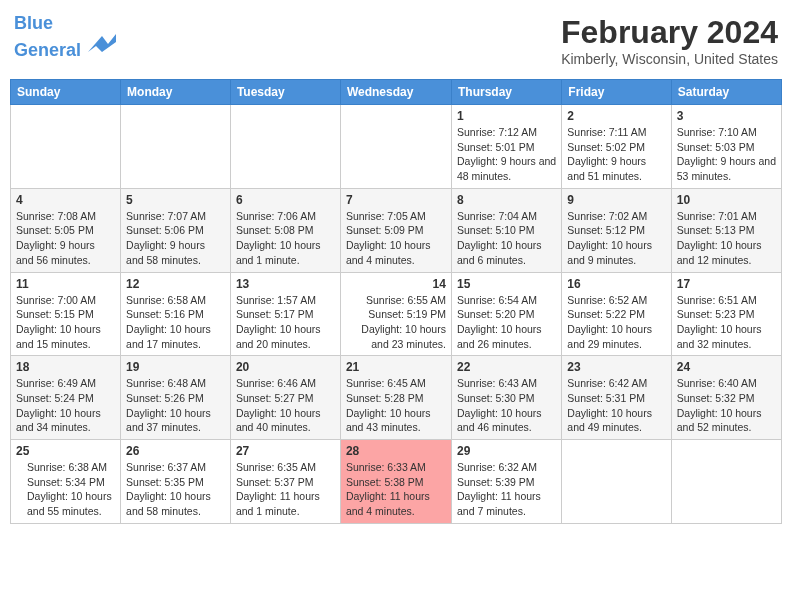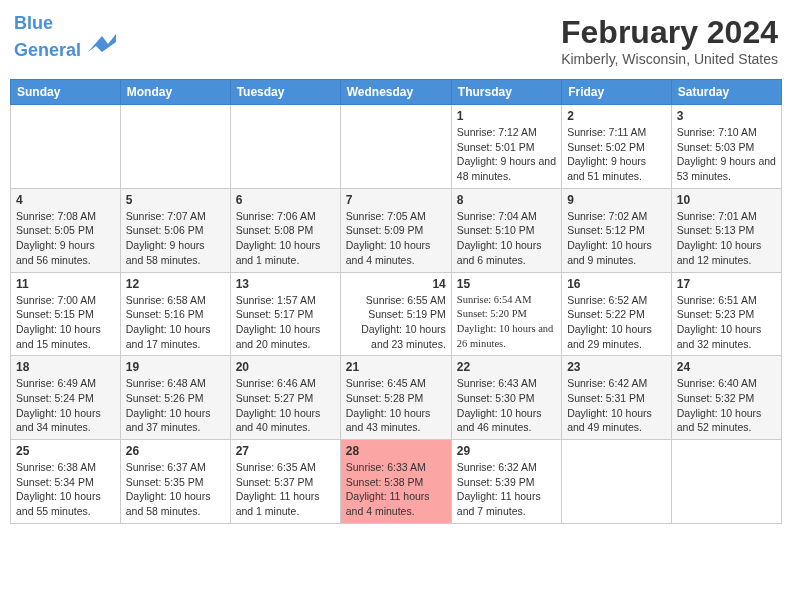--- a/index.html
+++ b/index.html
@@ -215,21 +215,21 @@
 Daylight: 10 hours and 20 minutes.</div>
         </td>
         <td style="background: rgb(255, 255, 255); text-align: right;">
           <div class="day-num">14</div>
           <div class="cell-data" style="white-space: pre-line;">Sunrise: 6:55 AM
 Sunset: 5:19 PM
 Daylight: 10 hours and 23 minutes.</div>
         </td>
         <td style="background: rgb(255, 255, 255);">
           <div class="day-num">15</div>
-          <div class="cell-data" style="white-space: pre-line; font-family: Liberation Serif, serif;">Sunrise: 6:54 AM
+          <div class="cell-data" style="white-space: pre-line;">Sunrise: 6:54 AM
 Sunset: 5:20 PM
 Daylight: 10 hours and 26 minutes.</div>
         </td>
         <td style="background: rgb(255, 255, 255);">
           <div class="day-num">16</div>
           <div class="cell-data" style="white-space: pre-line;">Sunrise: 6:52 AM
 Sunset: 5:22 PM
 Daylight: 10 hours and 29 minutes.</div>
         </td>
         <td style="background: rgb(255, 255, 255);">
@@ -279,21 +279,21 @@
         <td style="background: rgb(245, 245, 245); margin-left: 40px;">
           <div class="day-num">24</div>
           <div class="cell-data" style="white-space: pre-line;">Sunrise: 6:40 AM
 Sunset: 5:32 PM
 Daylight: 10 hours and 52 minutes.</div>
         </td>
       </tr>
       <tr style="background: rgb(255, 255, 255);">
         <td style="background: rgb(255, 255, 255);">
           <div class="day-num">25</div>
-          <div class="cell-data" style="white-space: pre-line;">Sunrise: 6:38 AM
+          <div class="cell-data" style="white-space: pre-line; margin-left: 11px;">Sunrise: 6:38 AM
 Sunset: 5:34 PM
 Daylight: 10 hours and 55 minutes.</div>
         </td>
         <td style="background: rgb(255, 255, 255);">
           <div class="day-num">26</div>
           <div class="cell-data" style="white-space: pre-line;">Sunrise: 6:37 AM
 Sunset: 5:35 PM
 Daylight: 10 hours and 58 minutes.</div>
         </td>
         <td style="background: rgb(255, 255, 255);">

